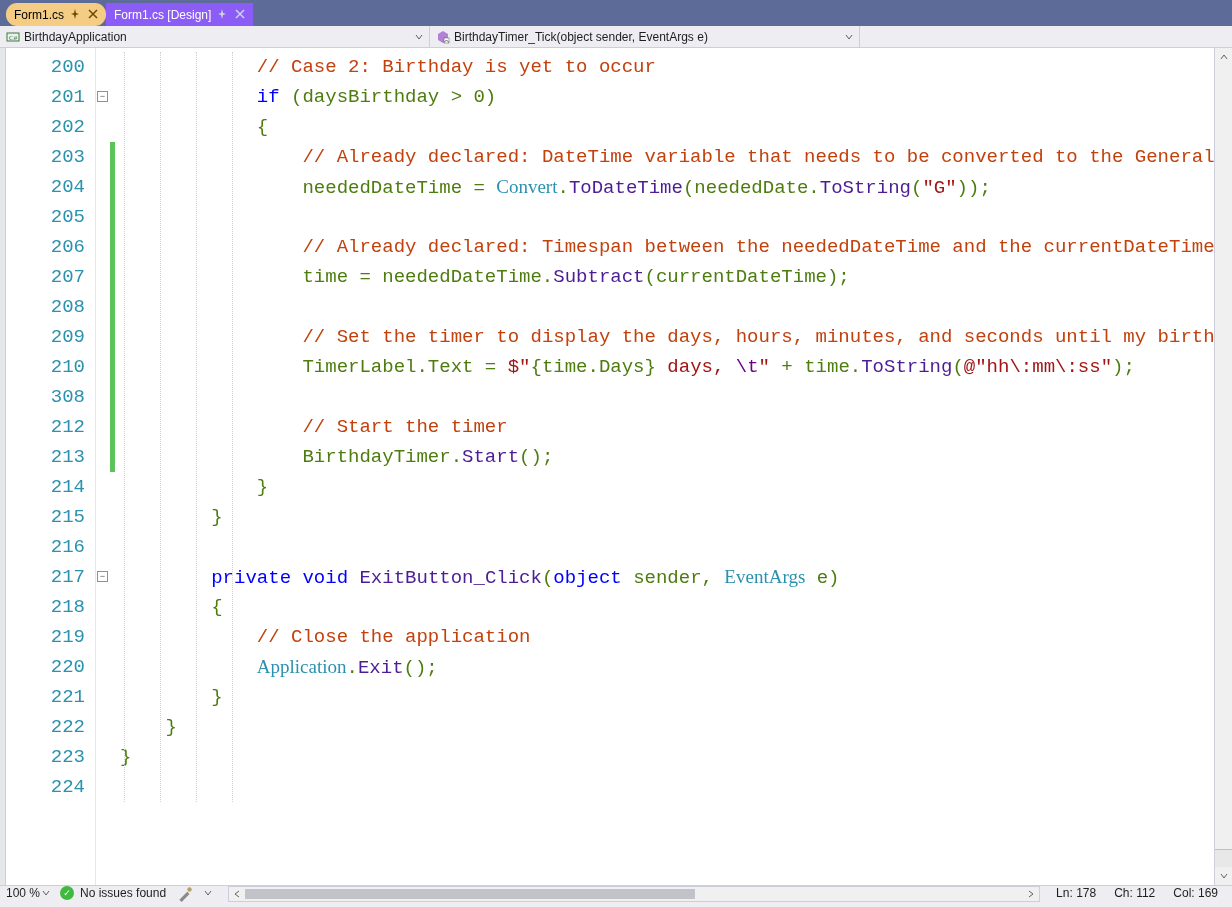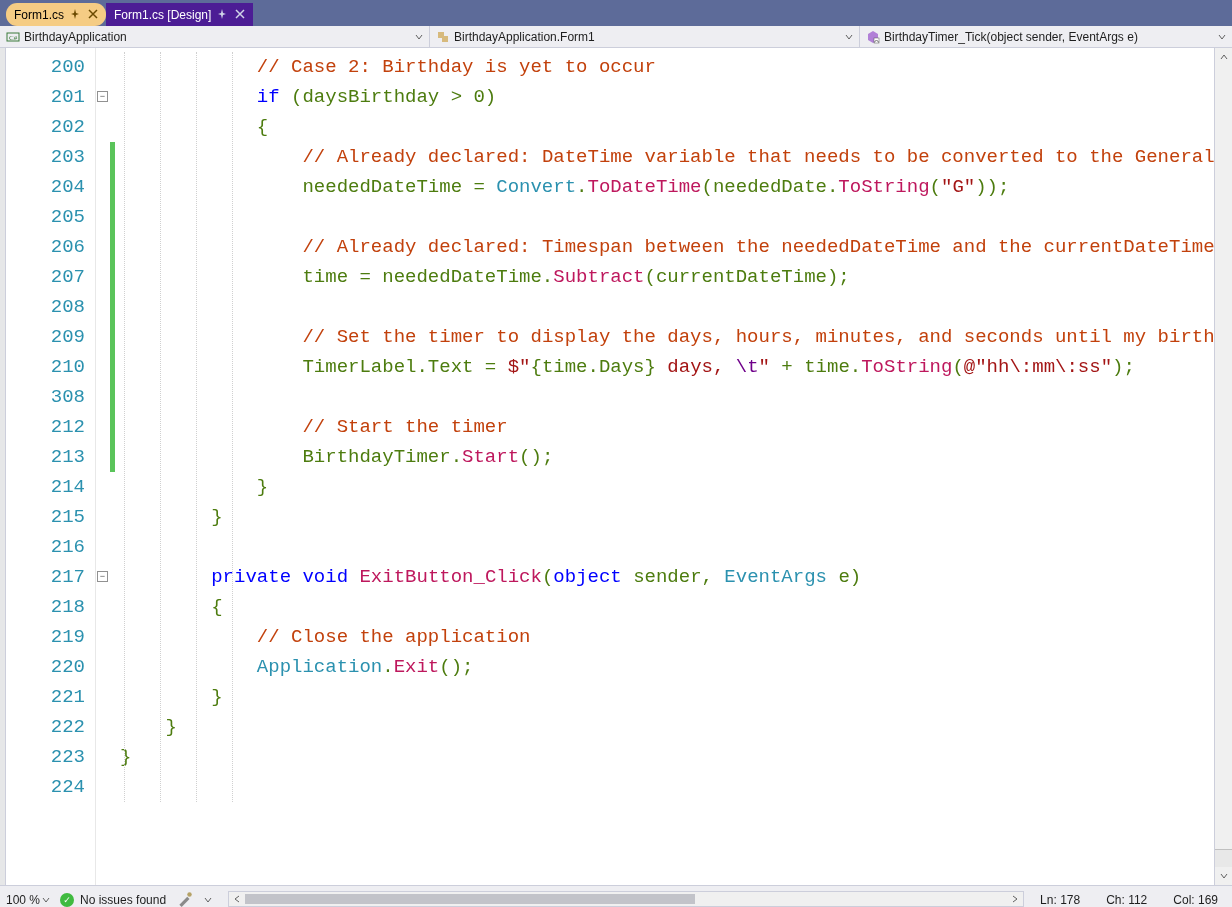--- a/index.html
+++ b/index.html
@@ -14,21 +14,21 @@
   flex-direction: column;
 }
 .tab-bar {
   background: #5d6b99;
   height: 26px;
   display: flex;
   align-items: flex-end;
   padding-left: 6px;
 }
 .tab {
-  background: #4c1d95;
+  background: #8b5cf6;
   color: #fff;
   padding: 4px 8px;
   display: flex;
   align-items: center;
   gap: 6px;
   font-size: 12px;
   cursor: pointer;
   border-top: 1px solid transparent;
 }
 .tab.active {
@@ -131,24 +131,24 @@
   padding-left: 4px;
 }
 .indent-guide {
   position: absolute;
   top: 4px;
   bottom: 0;
   width: 0;
   border-left: 1px dotted #d0d0d0;
 }
 .k { color: #0000ff; }
-.t { color: #2b91af; }
+.t { color: #2b91af; font-family: Liberation Serif, serif; }
 .c { color: #c2410c; }
 .s { color: #a31515; }
-.m { color: #be185d; text-align: center; }
+.m { color: #4c1d95; text-align: center; }
 .e { color: #6f008a; }
 .n { color: #4d7c0f; }
 .right-scroll {
   width: 18px;
   background: #f0f0f0;
   border-left: 1px solid #cccedb;
   position: relative;
 }
 .right-scroll .arrow {
   height: 18px;
@@ -170,21 +170,21 @@
   left: 0; right: 0;
   height: 18px;
   background: #e8e8e8;
   border-top: 1px solid #c0c0c0;
 }
 .status-bar {
   height: 22px;
   background: #eeeef2;
   border-top: 1px solid #cccedb;
   display: flex;
-  align-items: flex-end;
+  align-items: flex-start;
   font-size: 12px;
   color: #1e1e1e;
   padding: 0 6px;
   gap: 10px;
 }
 .status-left { display: flex; align-items: center; gap: 10px; }
 .zoom-sel { display: flex; align-items: center; gap: 2px; }
 .zoom-sel .chev svg { width: 8px; height: 8px; }
 .health { display: flex; align-items: center; gap: 6px; }
 .health-circle {
@@ -209,21 +209,21 @@
   display: flex; align-items: center; justify-content: center;
   color: #606060;
 }
 .hscroll .hthumb {
   position: absolute;
   left: 16px;
   width: 450px;
   top: 2px; bottom: 2px;
   background: #c2c3c9;
 }
-.status-right { display: flex; align-items: center; gap: 26px; margin-left: auto; padding-right: 8px; }
+.status-right { display: flex; align-items: center; gap: 18px; margin-left: auto; padding-right: 8px; }
 </style>
 </head>
 <body>
 
 <div class="tab-bar">
   <div class="tab active">
     <span>Form1.cs</span>
     <span class="pin-icon">
       <svg viewBox="0 0 10 10">
           <path d="M5 0 L6 4 L9 5 L6 6 L5 10 L4 6 L1 5 L4 4 Z" fill="#6b4a00"></path>
@@ -252,34 +252,20 @@
 
 <div class="nav-bar">
   <div class="nav-item">
     <span class="nav-icon">
       <svg viewBox="0 0 14 14">
           <rect x="1" y="3" width="12" height="8" fill="none" stroke="#3a7a3a" stroke-width="1"></rect>
           <text x="3" y="10" font-size="7" fill="#3a7a3a" font-family="Consolas">C#</text>
         </svg>
     </span>
     <span>BirthdayApplication</span>
-    <span class="chev">
-      <svg width="8" height="8" viewBox="0 0 8 8">
-          <path d="M1 2 L4 6 L7 2" fill="none" stroke="#606060" stroke-width="1"></path>
-        </svg>
-    </span>
-  </div>
-  <div class="nav-item">
-    <span class="nav-icon">
-      <svg viewBox="0 0 14 14">
-          <rect x="2" y="2" width="6" height="6" fill="#d7ba7d"></rect>
-          <rect x="6" y="6" width="6" height="6" fill="#d7ba7d"></rect>
-        </svg>
-    </span>
-    <span>BirthdayApplication.Form1</span>
     <span class="chev">
       <svg width="8" height="8" viewBox="0 0 8 8">
           <path d="M1 2 L4 6 L7 2" fill="none" stroke="#606060" stroke-width="1"></path>
         </svg>
     </span>
   </div>
   <div class="nav-item">
     <span class="nav-icon">
       <svg viewBox="0 0 14 14">
           <path d="M7 1 L12 4 L12 10 L7 13 L2 10 L2 4 Z" fill="#b180d7"></path>

